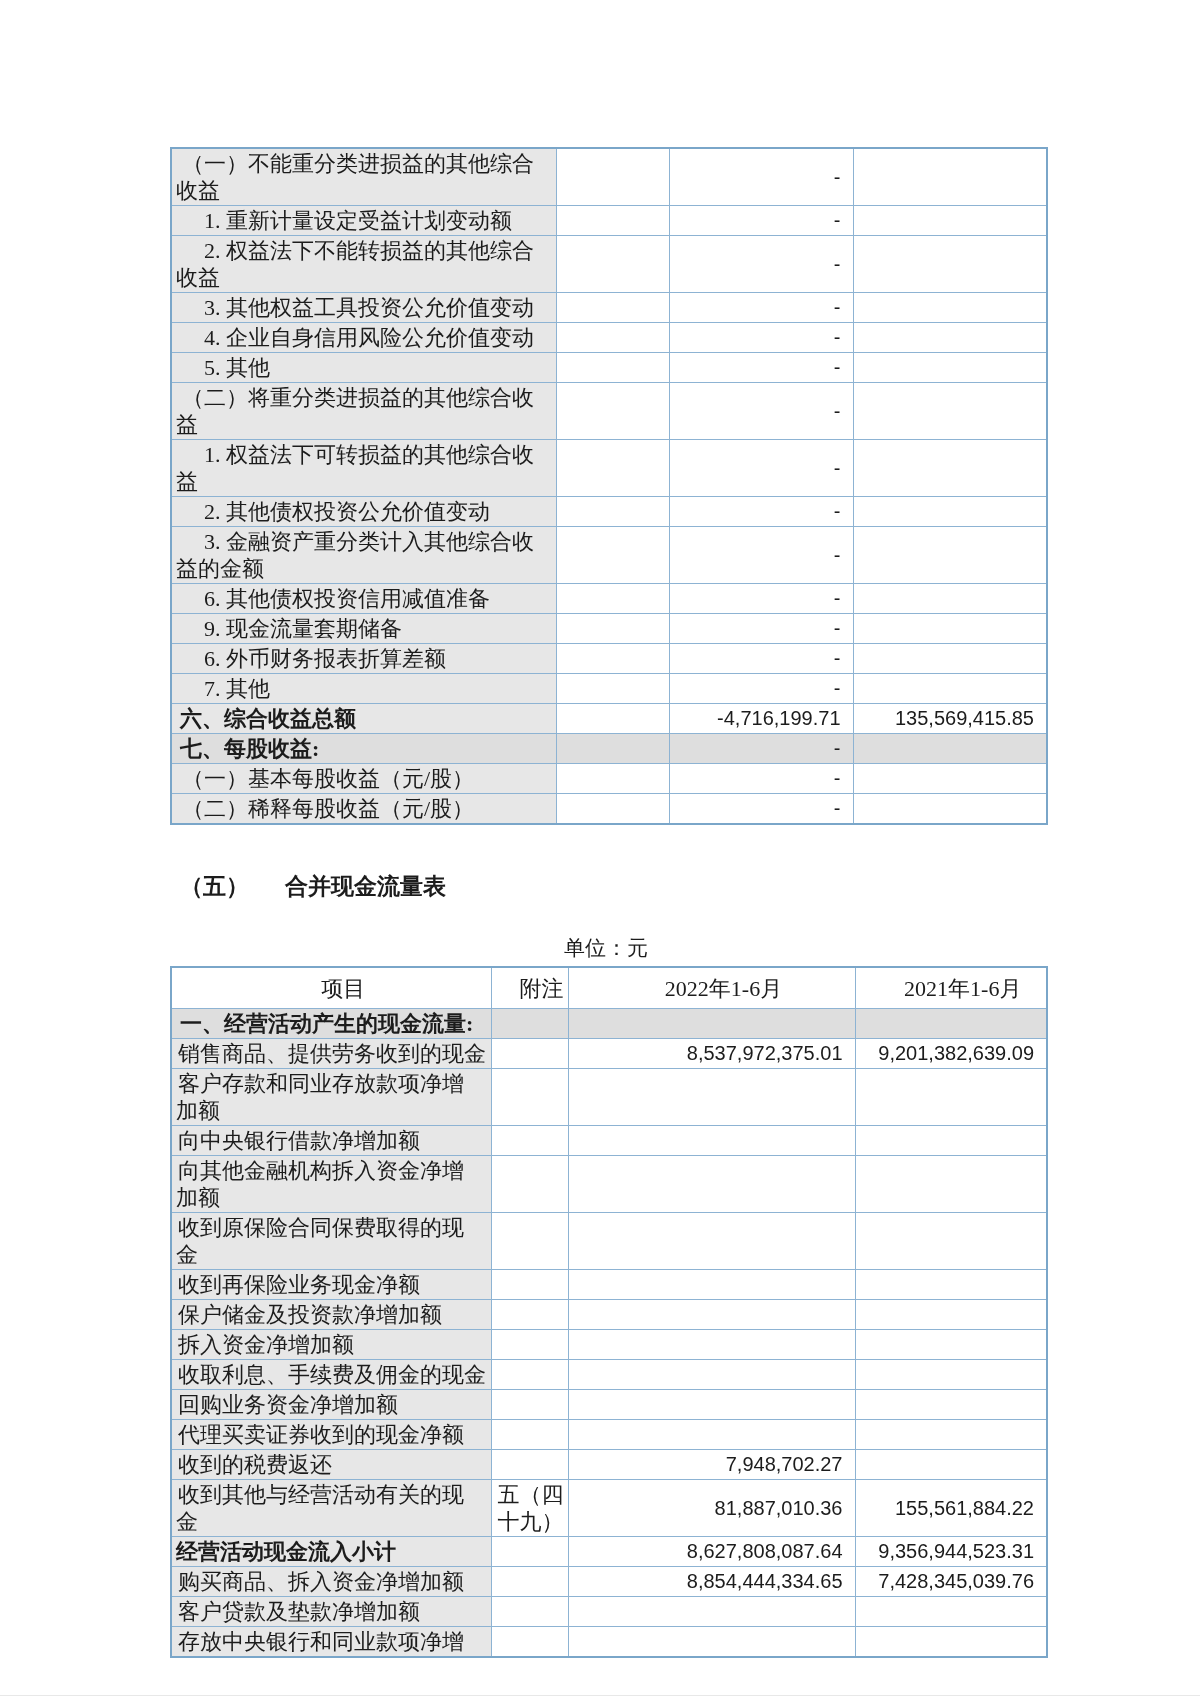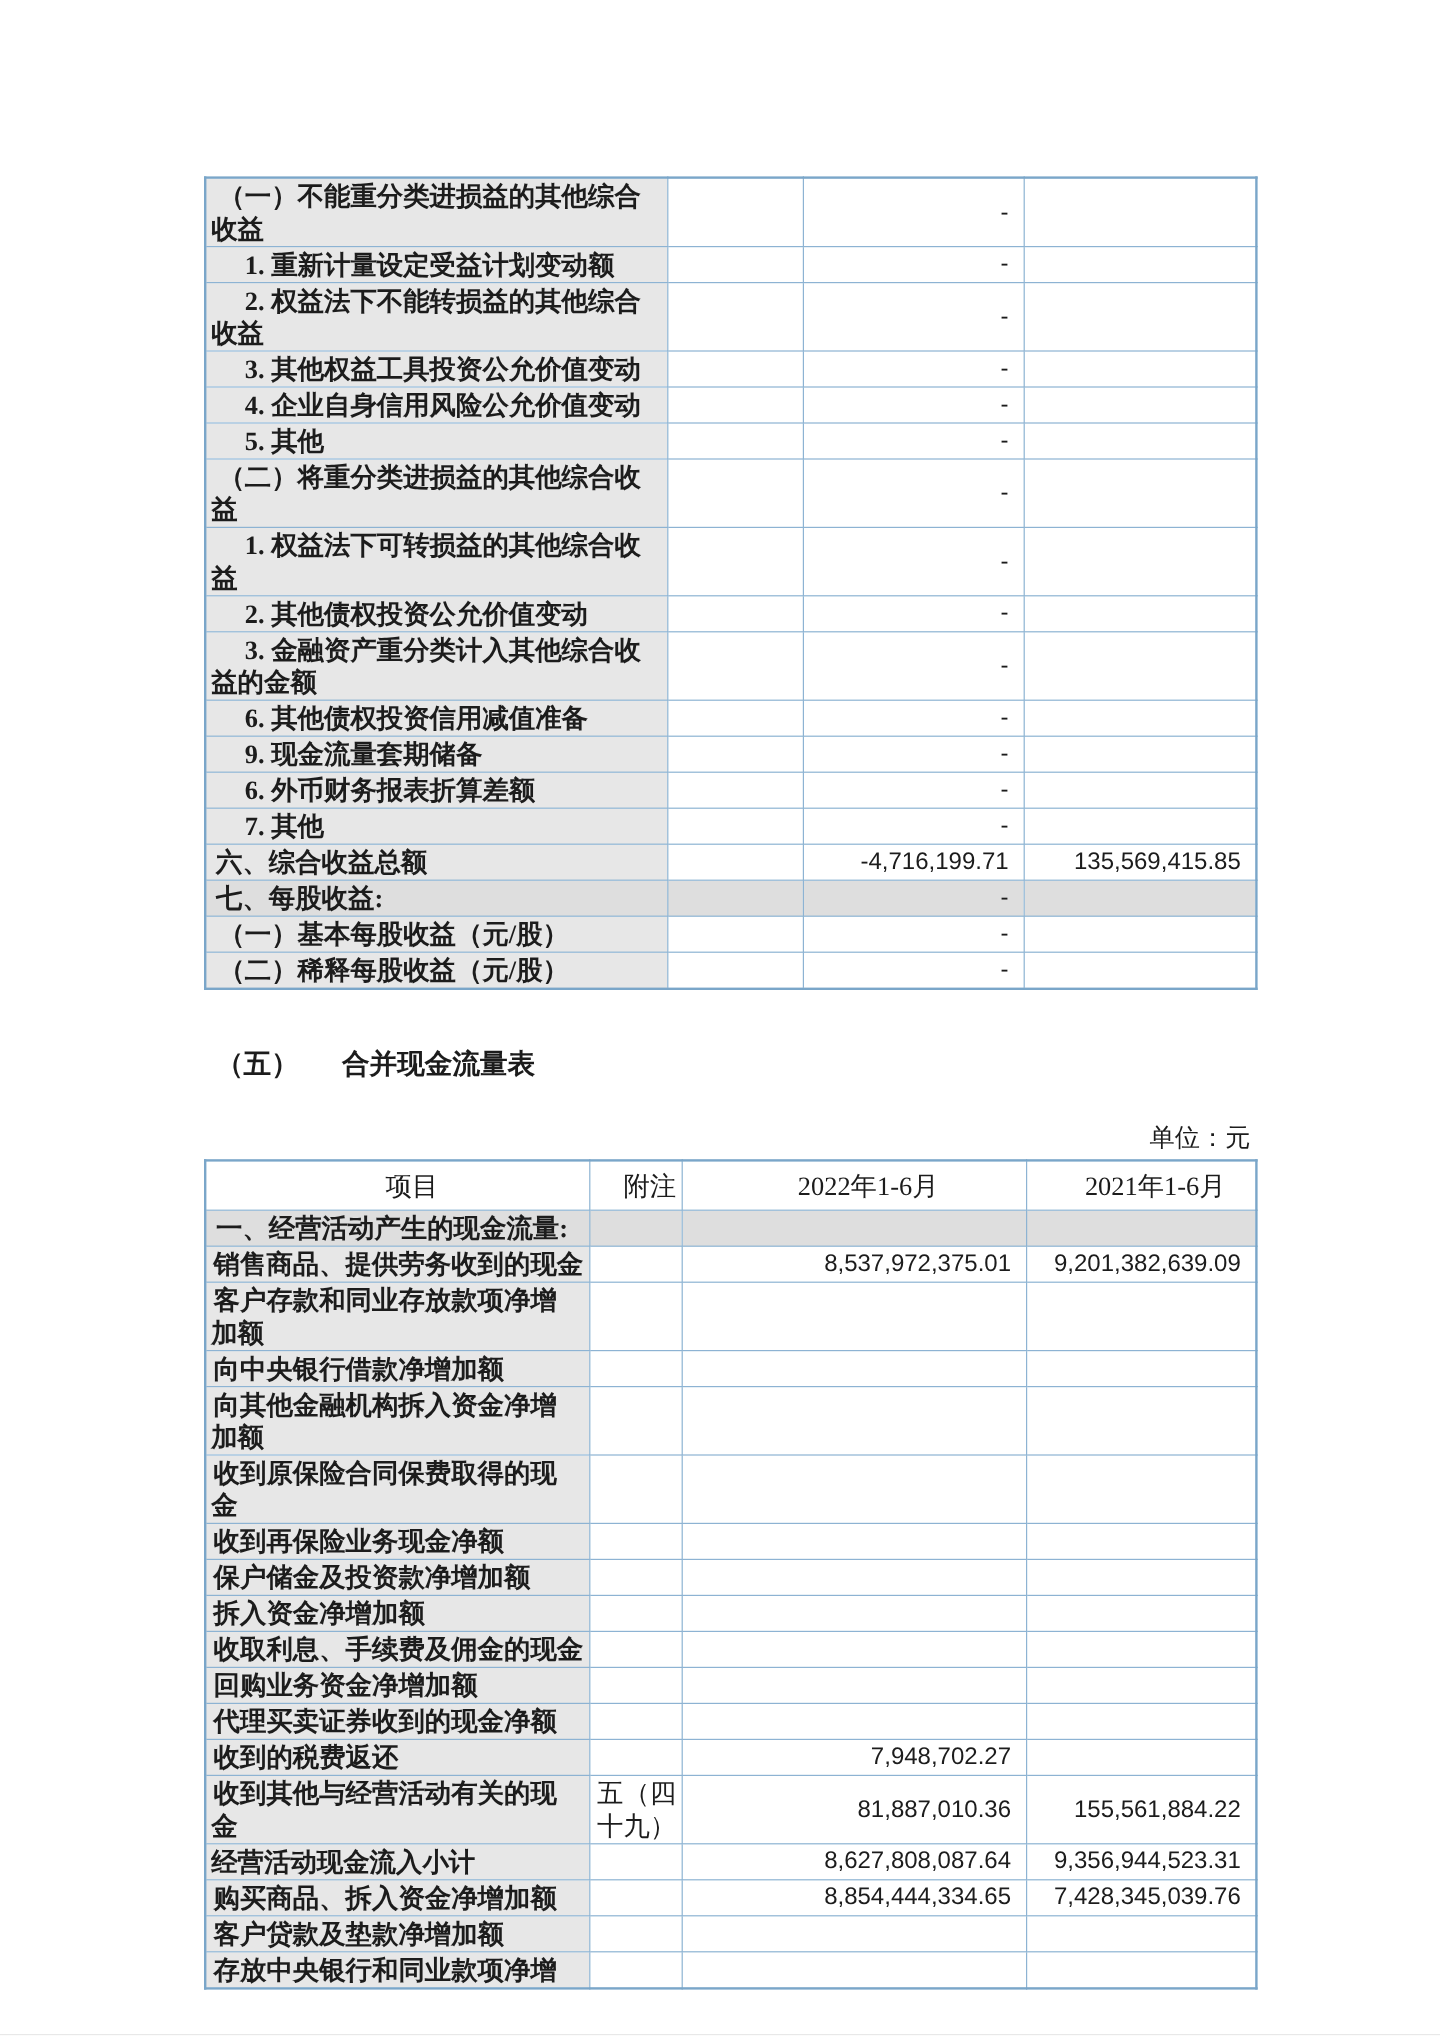--- a/index.html
+++ b/index.html
@@ -12,38 +12,38 @@
   html,body{margin:0;padding:0;}
   body{background:#ffffff;font-family:"Liberation Serif",serif;color:var(--ink);}
   .page{position:relative;width:1200px;height:1697px;background:#ffffff;overflow:hidden;}
   .content{position:absolute;left:170px;top:147px;width:878px;}
 
   table{border-collapse:collapse;table-layout:fixed;width:878px;
         border:2px solid var(--border-outer);}
   td,th{border:1px solid var(--border);padding:1px 4px;line-height:27px;
         font-size:22px;overflow:hidden;vertical-align:middle;}
 
-  .lab{background:var(--shade);text-align:left;font-weight:bold;}
+  .lab{background:var(--shade);text-align:left;}
   .lvl1{text-indent:6px;}
   .num{text-indent:28px;}
   .section{font-weight:bold;text-indent:4px;}
   .subtotal{font-weight:bold;}
   .flush{text-indent:2px;}
   .wrap2{padding-right:22px;}
   .gray-row td{background:var(--shade2);}
 
   .note{font-size:22px;line-height:27px;padding-left:6px;vertical-align:middle;}
   .val{text-align:right;padding-right:12px;font-family:"Liberation Sans",sans-serif;
        font-size:20px;}
 
   thead th{font-weight:normal;text-align:center;height:38px;background:#ffffff;padding-left:28px;}
 
   .title-row{display:flex;align-items:baseline;gap:36px;margin:46px 0 0 10px;
              font-size:23px;font-weight:bold;}
-  .unit-row{width:878px;text-align:right;font-size:21px;margin:32px 0 4px 0;
+  .unit-row{width:878px;text-align:center;font-size:21px;margin:32px 0 4px 0;
             padding-right:6px;box-sizing:border-box;}
   .page-bottom-edge{position:absolute;left:0;bottom:1px;width:1200px;height:0;
             border-top:1px solid #e8e8e8;}
 </style>
 </head>
 <body>
 
 <div class="page">
   <div class="content">
 

